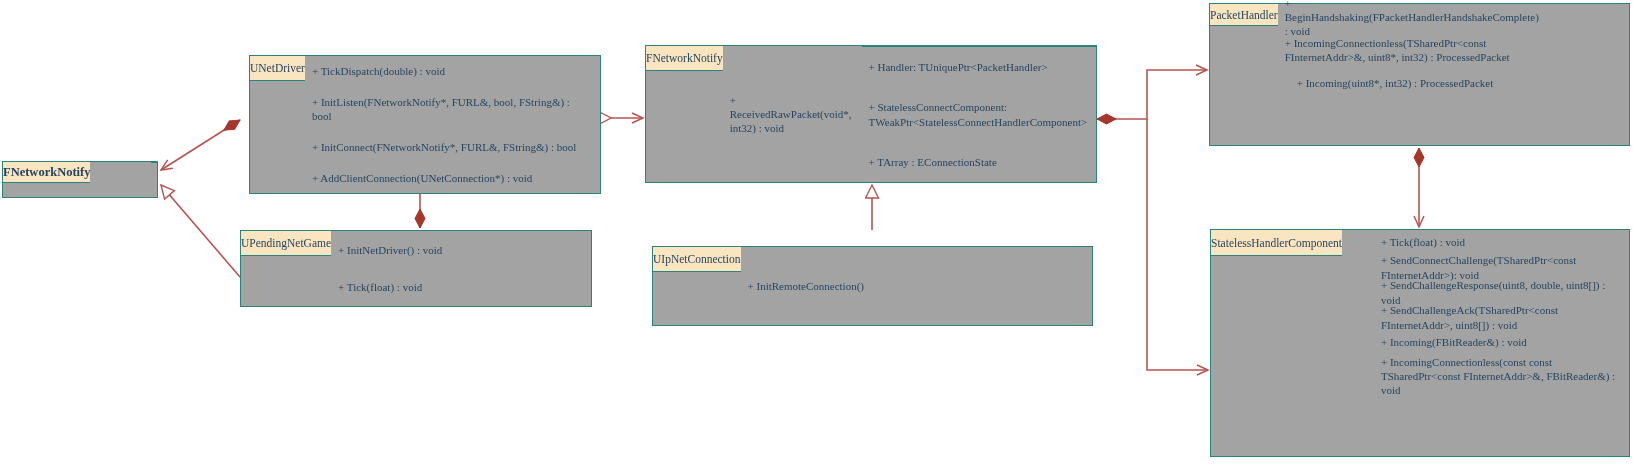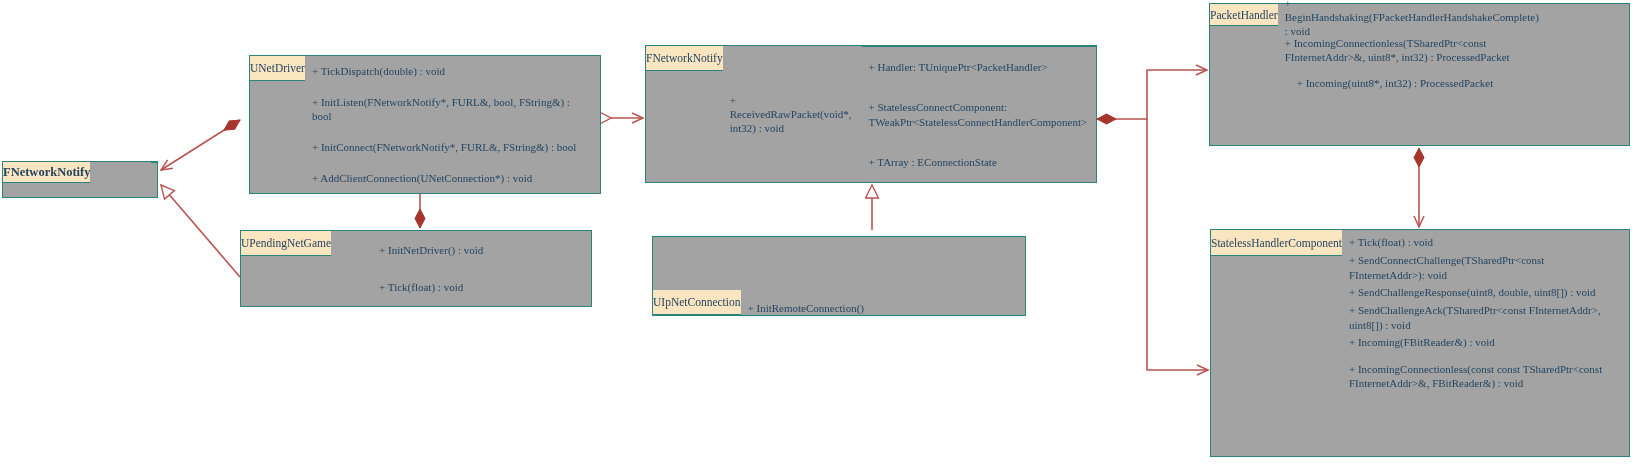--- a/index.html
+++ b/index.html
@@ -98,57 +98,57 @@
   <div class="uml-class" style="left:240px;top:55px;width:352px;height:139px;margin-left:9px;">
     <div class="uml-header" style="height:25px;">UNetDriver</div>
     <div class="uml-comp">
       <div class="uml-row">+ TickDispatch(double) : void</div>
       <div class="uml-row">+ InitListen(FNetworkNotify*, FURL&amp;, bool, FString&amp;) : bool</div>
       <div class="uml-row">+ InitConnect(FNetworkNotify*, FURL&amp;, FString&amp;) : bool</div>
       <div class="uml-row">+ AddClientConnection(UNetConnection*) : void</div>
     </div>
   </div>
 
-  <div class="uml-class" style="left:240px;top:230px;width:352px;height:77px;gap:41px;">
+  <div class="uml-class" style="left:240px;top:230px;width:352px;height:77px;">
     <div class="uml-header" style="height:25px;">UPendingNetGame</div>
     <div class="uml-comp">
       <div class="uml-row">+ InitNetDriver() : void</div>
       <div class="uml-row">+ Tick(float) : void</div>
     </div>
   </div>
 
   <div class="uml-class" style="left:645px;top:45px;width:452px;height:138px;">
     <div class="uml-header" style="height:25px;">FNetworkNotify</div>
     <div class="uml-comp" style="flex:0 0 27px;">
       <div class="uml-row">+ ReceivedRawPacket(void*, int32) : void</div>
     </div>
     <div class="uml-comp">
       <div class="uml-row">+ Handler: TUniquePtr&lt;PacketHandler&gt;</div>
       <div class="uml-row">+ StatelessConnectComponent: TWeakPtr&lt;StatelessConnectHandlerComponent&gt;</div>
       <div class="uml-row">+ TArray : EConnectionState</div>
     </div>
   </div>
 
-  <div class="uml-class" style="left:652px;top:236px;width:374px;height:80px;align-items:flex-end;">
+  <div class="uml-class" style="left:652px;top:246px;width:441px;height:80px;">
     <div class="uml-header" style="height:25px;">UIpNetConnection</div>
     <div class="uml-comp">
       <div class="uml-row">+ InitRemoteConnection()</div>
     </div>
   </div>
 
   <div class="uml-class" style="left:1209px;top:3px;width:421px;height:143px;">
     <div class="uml-header" style="height:22px;">PacketHandler</div>
     <div class="uml-comp" style="flex:0 0 94px;">
       <div class="uml-row fixed" style="height:26px;">+ BeginHandshaking(FPacketHandlerHandshakeComplete) : void</div>
       <div class="uml-row fixed" style="height:40px;">+ IncomingConnectionless(TSharedPtr&lt;const FInternetAddr&gt;&amp;, uint8*, int32) : ProcessedPacket</div>
       <div class="uml-row fixed" style="height:26px;margin-left:12px;">+ Incoming(uint8*, int32) : ProcessedPacket</div>
     </div>
   </div>
 
-  <div class="uml-class" style="left:1210px;top:229px;width:420px;height:228px;">
+  <div class="uml-class" style="left:1210px;top:229px;width:420px;height:228px;gap:32px;">
     <div class="uml-header" style="height:26px;">StatelessHandlerComponent</div>
     <div class="uml-comp" style="padding-bottom:6px;">
       <div class="uml-row fixed" style="height:25px;">+ Tick(float) : void</div>
       <div class="uml-row fixed" style="height:25px;">+ SendConnectChallenge(TSharedPtr&lt;const FInternetAddr&gt;): void</div>
       <div class="uml-row fixed" style="height:25px;">+ SendChallengeResponse(uint8, double, uint8[]) : void</div>
       <div class="uml-row fixed" style="height:25px;">+ SendChallengeAck(TSharedPtr&lt;const FInternetAddr&gt;, uint8[]) : void</div>
       <div class="uml-row fixed" style="height:25px;">+ Incoming(FBitReader&amp;) : void</div>
       <div class="uml-row fixed" style="height:42px;">+ IncomingConnectionless(const const TSharedPtr&lt;const FInternetAddr&gt;&amp;, FBitReader&amp;) : void</div>
     </div>
   </div>

